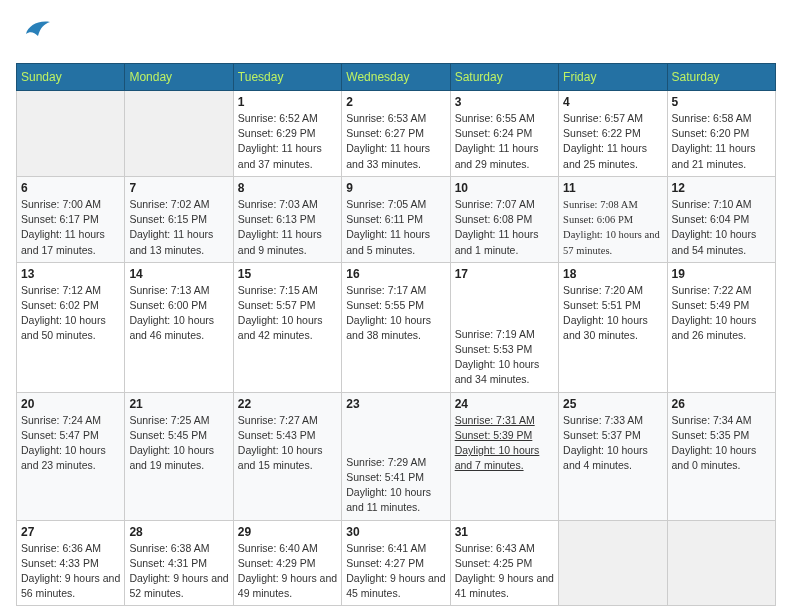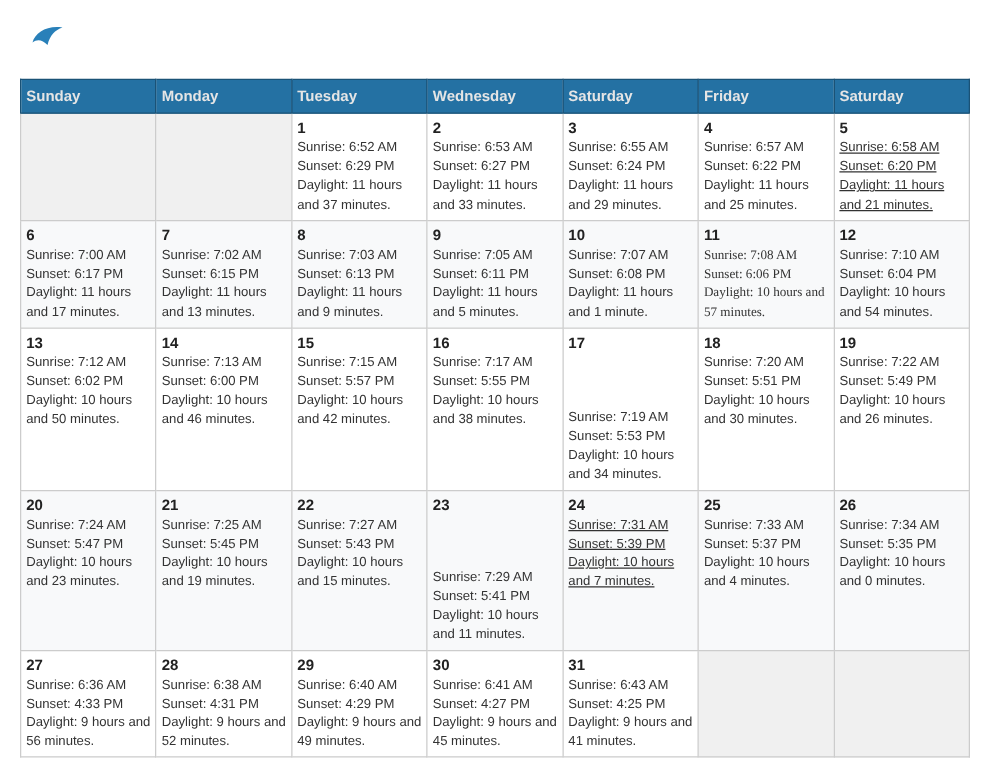--- a/index.html
+++ b/index.html
@@ -42,25 +42,25 @@
       font-size: 15px;
       color: #555;
     }
     table {
       width: 100%;
       border-collapse: collapse;
       font-size: 11px;
     }
     thead tr th {
       background-color: #2471a3;
-      color: #e5e5e5;
+      color: #bef264;
       padding: 6px 4px;
       text-align: left;
       font-size: 12px;
-      font-weight: bold;
+      font-weight: normal;
       border: 1px solid #1a5276;
     }
     tbody tr td {
       border: 1px solid #ccc;
       vertical-align: top;
       padding: 4px;
       height: 80px;
       width: 14.28%;
       background: #fff;
     }
@@ -142,21 +142,21 @@
 Daylight: 11 hours and 29 minutes.</div>
         </td>
         <td>
           <div class="day-num">4</div>
           <div class="day-info" style="white-space: pre-line;">Sunrise: 6:57 AM
 Sunset: 6:22 PM
 Daylight: 11 hours and 25 minutes.</div>
         </td>
         <td>
           <div class="day-num">5</div>
-          <div class="day-info" style="white-space: pre-line; text-decoration: underline;">Sunrise: 6:58 AM
+          <div class="day-info" style="white-space: pre-line;">Sunrise: 6:58 AM
 Sunset: 6:20 PM
 Daylight: 11 hours and 21 minutes.</div>
         </td>
       </tr>
       <tr>
         <td>
           <div class="day-num">6</div>
           <div class="day-info" style="white-space: pre-line;">Sunrise: 7:00 AM
 Sunset: 6:17 PM
 Daylight: 11 hours and 17 minutes.</div>

